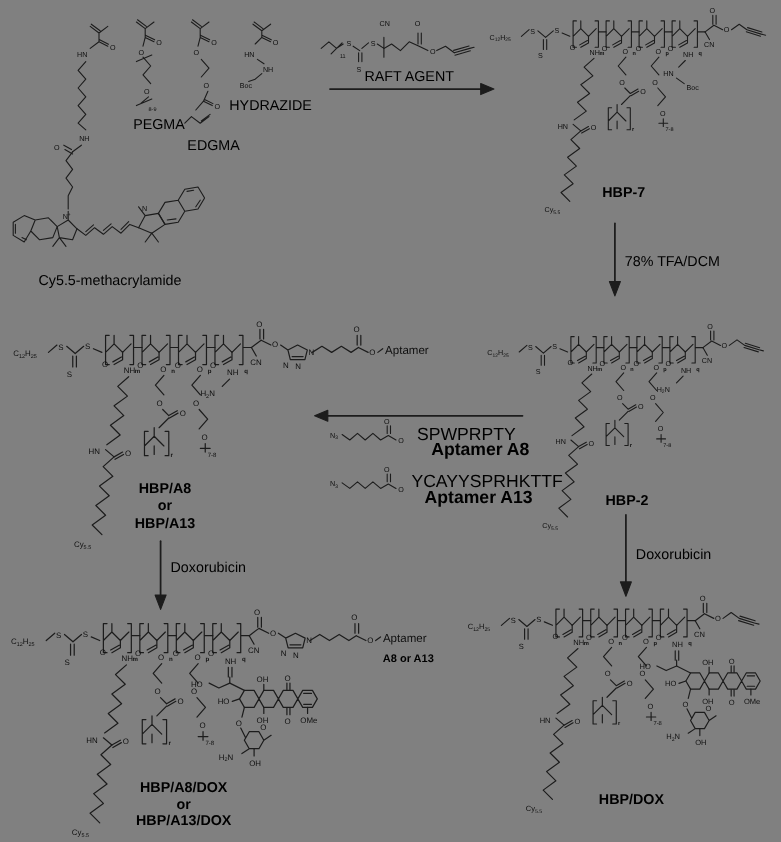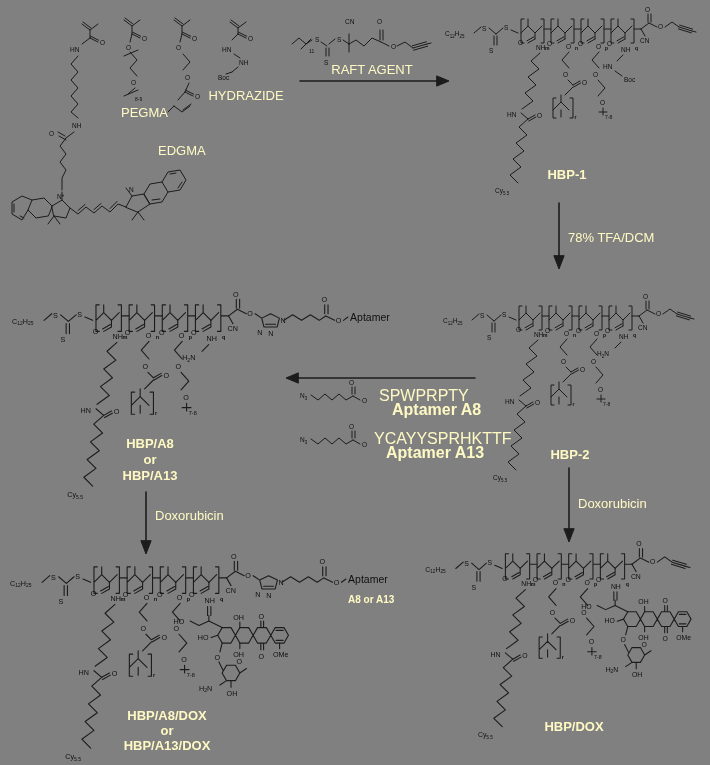--- a/index.html
+++ b/index.html
@@ -1,18 +1,18 @@
 <!DOCTYPE html>
 <html><head>
 <meta charset="utf-8">
 <style>
   html,body{margin:0;padding:0;background:#808080;}
   .canvas{position:relative;width:710px;height:765px;background:#808080;
           font-family:"Liberation Sans",sans-serif;color:#0f0f0f;overflow:hidden;}
-  .lbl{position:absolute;font-size:13px;line-height:15px;color:#fef9c3;white-space:nowrap;}
+  .lbl{position:absolute;font-size:13px;line-height:15px;color:#000000;white-space:nowrap;}
   .lbl.b{font-weight:bold;}
   .lbl.c{text-align:center;white-space:normal;}
   .lbl.sm{font-size:16px;}
   .lbl.xs{font-size:10px;}
   .chem{position:absolute;overflow:visible;}
   .chem path{stroke:#1c1c1c;stroke-width:1;fill:none;stroke-linejoin:round;stroke-linecap:round;}
   .chem path.hd{fill:#1c1c1c;stroke:#1c1c1c;}
   .chem path.aw{stroke-width:1.6;}
   .chem text{font-family:"Liberation Sans",sans-serif;font-size:6.5px;fill:#0f0f0f;}
   .chem text.fs5{font-size:5px;}
@@ -158,20 +158,21 @@
   <path d="M44,196 L36,188 L24,190 L20,200 L28,208 L40,206 Z M24,190 L14,186 L4,192 L4,204 L14,210 L20,200 M6,194 L6,202 M16,208 L12,206 M38,190 L42,194"></path>
   <path d="M44,196 L54,190 L62,198 L58,208 L46,206 Z M46,206 L40,214 M46,206 L52,214 M54,190 L54,182"></path>
   <text x="49" y="189"><tspan>N</tspan><tspan class="sub" dy="-2.5">+</tspan></text>
 
   <path d="M62,198 L70,204 L78,197 L86,203 L94,196 L102,202 L110,194 L118,197 M70,200.5 L77,194.5 M86,199.5 L93,193.5 M102,198.5 L109,191.5"></path>
 
   <path d="M118,197 L124,186 L136,184 L142,194 L130,202 Z M130,202 L124,210 M130,202 L136,210 M124,186 L118,178"></path>
   <text x="121" y="182">N</text>
   <path d="M142,194 L154,192 L160,182 L154,172 L142,174 L136,184 Z M160,182 L172,180 L178,170 L172,160 L160,162 L154,172 M170,178 L174,172 M162,164 L168,163 M144,190 L152,189"></path>
 </svg>
+<div class="lbl" style="left:10px;top:247px;width:180px;text-align:center">Cy5.5-methacrylamide</div>
 
 <svg class="chem" style="left:108px;top:10px" width="56" height="100" viewBox="0 0 56 100">
   <path d="M16,10 L24,16 L32,10 M17,8 L25,14 M24,16 L24,24 M24,24 L32,28 M24.6,22.2 L32.6,26.2 M24,24 L22,32"></path>
   <text x="34" y="31">O</text>
   <text x="18" y="40">O</text>
   <path d="M22,42 L29,50 L22,58 L29,66 M16,46 L30,40"></path>
   <text x="23" y="75">O</text>
   <path d="M27,78 L20,84 M16,86 L30,80"></path>
   <text x="27" y="91" class="fs5">8-9</text>
 </svg>
@@ -180,21 +181,21 @@
 <svg class="chem" style="left:158px;top:10px" width="56" height="120" viewBox="0 0 56 120">
   <path d="M16,10 L24,16 L32,10 M17,8 L25,14 M24,16 L24,24 M24,24 L32,28 M24.6,22.2 L32.6,26.2 M24,24 L22,32"></path>
   <text x="34" y="31">O</text>
   <text x="18" y="40">O</text>
   <path d="M25,44 L32,52 L25,60"></path>
   <text x="27" y="70">O</text>
   <path d="M31,73 L27,82 M27,82 L35,86 M27.6,80.2 L35.6,84.2 M27,82 L20,90"></path>
   <text x="37" y="89">O</text>
   <path d="M16,96 L24,102 L32,96 M25,100 L33,94 M16,96 L10,102"></path>
 </svg>
-<div class="lbl" style="left:158px;top:143px;width:60px;text-align:left">EDGMA</div>
+<div class="lbl" style="left:158px;top:124px;width:60px;text-align:right">EDGMA</div>
 
 <svg class="chem" style="left:206px;top:14px" width="70" height="76" viewBox="0 0 70 76">
   <path d="M24,8 L32,14 L40,8 M25,6 L33,12 M32,14 L32,20 M32,20 L40,24 M32.6,18.2 L40.6,22.2 M32,20 L26,26"></path>
   <text x="42" y="27">O</text>
   <text x="16" y="38">HN</text>
   <path d="M28,40 L34,44"></path>
   <text x="33" y="51">NH</text>
   <path d="M32,53 L26,58 M26,58 L20,60"></path>
   <text x="12" y="66">Boc</text>
 </svg>
@@ -219,21 +220,21 @@
 <svg class="chem" style="left:300px;top:74px" width="150" height="14" viewBox="0 0 150 14">
   <path class="aw" d="M0,7 L137,7"></path>
       <path class="hd" d="M137,2 L149,7 L137,12 Z"></path>
 </svg>
 
 <svg class="chem" style="left:445px;top:6px" width="256" height="200" viewBox="0 0 256 200">
   <use href="#d-backbone"></use>
   <use href="#d-propargyl" transform="translate(220,21)"></use>
   <use href="#d-boc" transform="translate(180,48)"></use>
 </svg>
-<div class="lbl b" style="left:512px;top:167px;width:110px;text-align:center">HBP-1</div>
+<div class="lbl b" style="left:512px;top:167px;width:110px;text-align:center">HBP-7</div>
 
 <svg class="chem" style="left:552px;top:203px" width="14" height="66" viewBox="0 0 14 66">
   <path class="aw" d="M7,0 L7,53"></path>
       <path class="hd" d="M2,53 L7,66 L12,53 Z"></path>
 </svg>
 <div class="lbl" style="left:568px;top:230px">78% TFA/DCM</div>
 
 <svg class="chem" style="left:443px;top:293px" width="256" height="200" viewBox="0 0 256 200">
   <use href="#d-backbone"></use>
   <use href="#d-propargyl" transform="translate(220,21)"></use>

